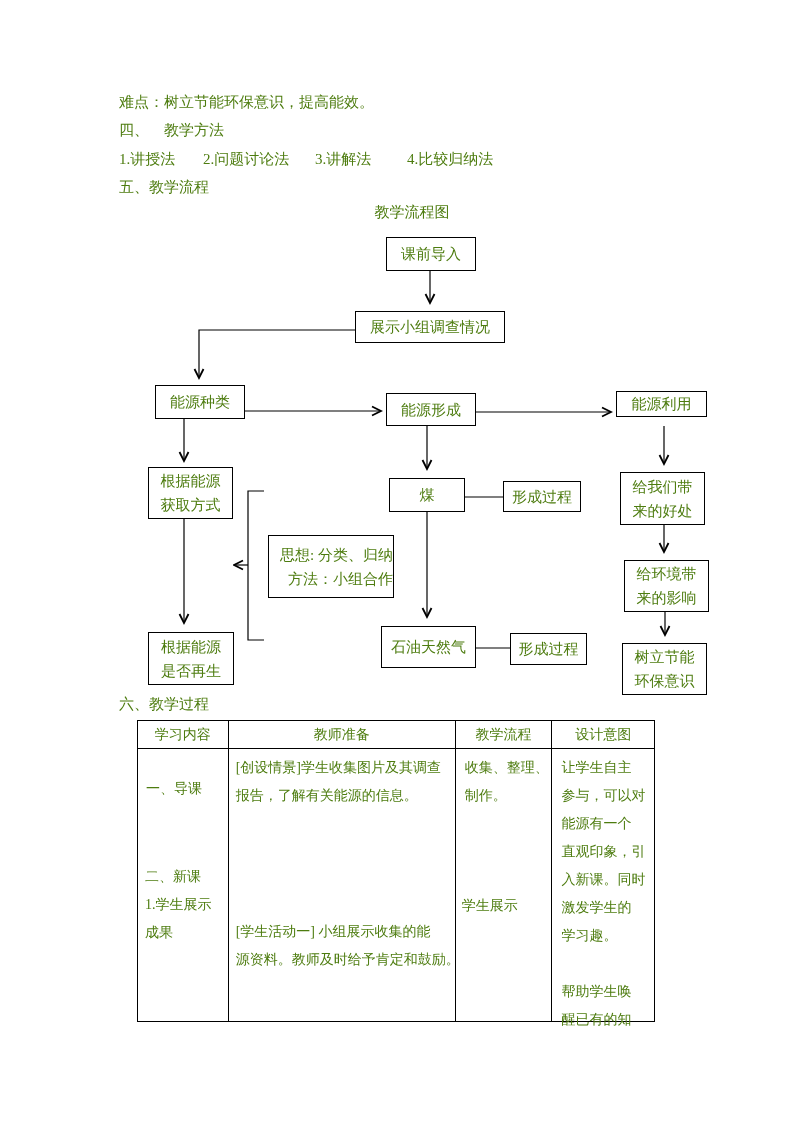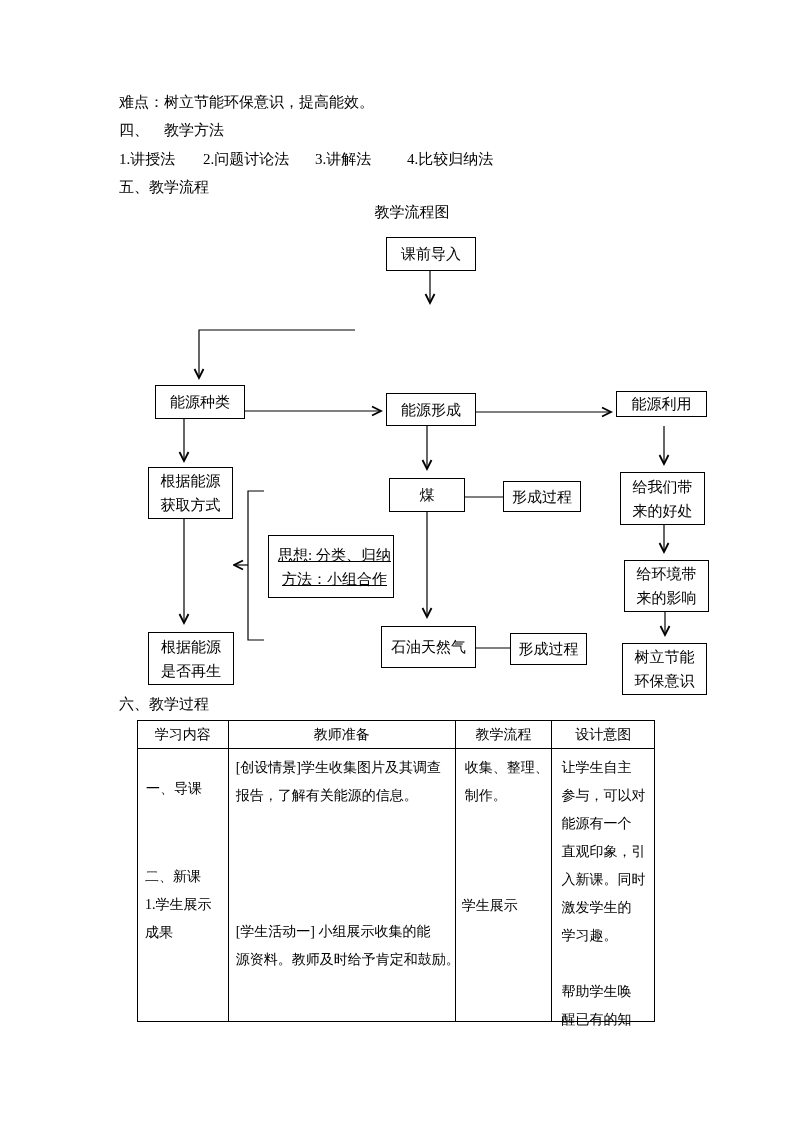--- a/index.html
+++ b/index.html
@@ -1,28 +1,28 @@
 <!DOCTYPE html>
 <html><head>
 <meta charset="utf-8">
 <style>
   html,body { margin:0; padding:0; background:#888; }
   .page {
     position:relative; width:794px; height:1123px; margin:0 auto;
-    background:#ffffff; overflow:hidden; color:#000000;
+    background:#ffffff; overflow:hidden; color:#4d7c0f;
     font-family:"Liberation Serif", serif;
   }
   .abs { position:absolute; white-space:nowrap; font-size:15px; line-height:20px; }
   .fc-svg { position:absolute; left:0; top:0; }
   .fbox {
     position:absolute; box-sizing:border-box; border:1px solid #000; background:#fff;
     display:flex; flex-direction:column; align-items:center; justify-content:center;
     font-size:15px; line-height:24px; white-space:nowrap;
   }
-  .fbox.left-text { align-items:center; padding-left:7px;text-decoration:underline; }
+  .fbox.left-text { align-items:flex-end; padding-left:7px; }
   .fc-title { position:absolute; left:336px; top:203px; width:152px; text-align:center;
     font-size:15px; white-space:nowrap; }
   
   .tbl { position:absolute; left:137px; top:720px; width:518px; height:302px;
     box-sizing:border-box; border:1px solid #000; font-size:14px; }
   .thead { display:flex; height:27px; border-bottom:1px solid #000; }
   .tbody { position:relative; display:flex; height:273px; }
   .hc { box-sizing:border-box; border-right:1px solid #000;
     display:flex; align-items:center; justify-content:center; white-space:nowrap; }
   .hc:last-child { border-right:none; }
@@ -66,20 +66,23 @@
       <path d="M664 525 V552" marker-end="url(#ah)"></path>
       <path d="M665 612 V635" marker-end="url(#ah)"></path>
       <path d="M184 518 V623" marker-end="url(#ah)"></path>
       <path d="M264 491 H248 V640 H264"></path>
       <path d="M248 565 L234 565" marker-end="url(#ah)"></path>
     </g>
   </svg>
 
   <div class="fbox" style="left:386px; top:237px; width:90px; height:34px;">
     <span>课前导入</span>
+  </div>
+  <div class="fbox" style="left:355px; top:311px; width:150px; height:32px;">
+    <span>展示小组调查情况</span>
   </div>
   <div class="fbox" style="left:155px; top:385px; width:90px; height:34px;">
     <span>能源种类</span>
   </div>
   <div class="fbox" style="left:386px; top:393px; width:90px; height:33px;">
     <span>能源形成</span>
   </div>
   <div class="fbox" style="left:616px; top:391px; width:91px; height:26px;">
     <span>能源利用</span>
   </div>

